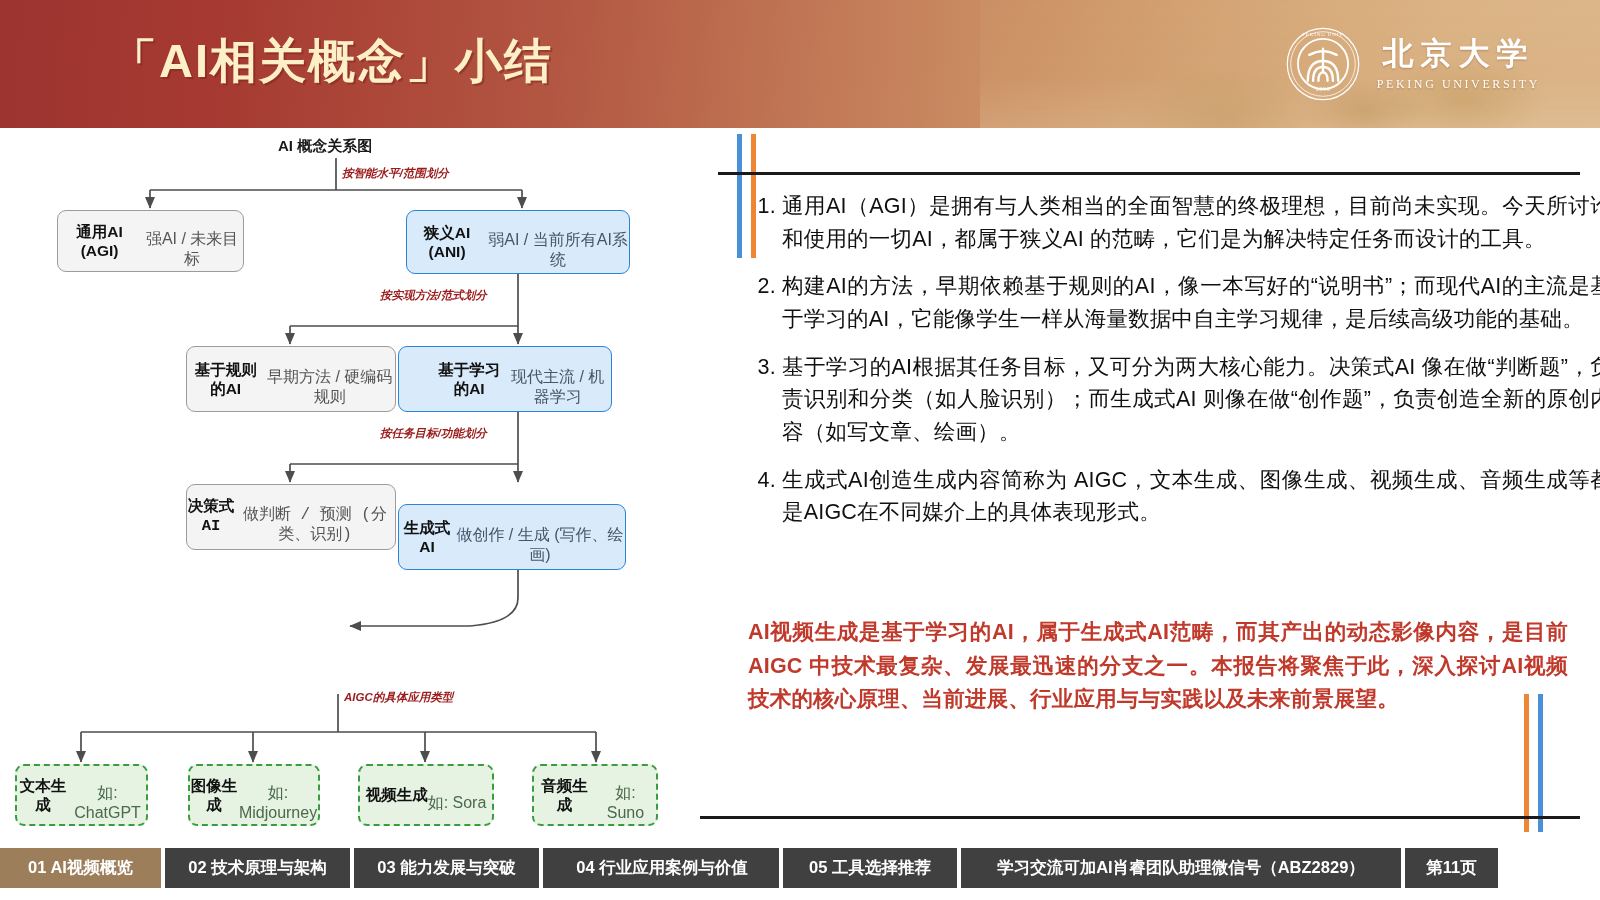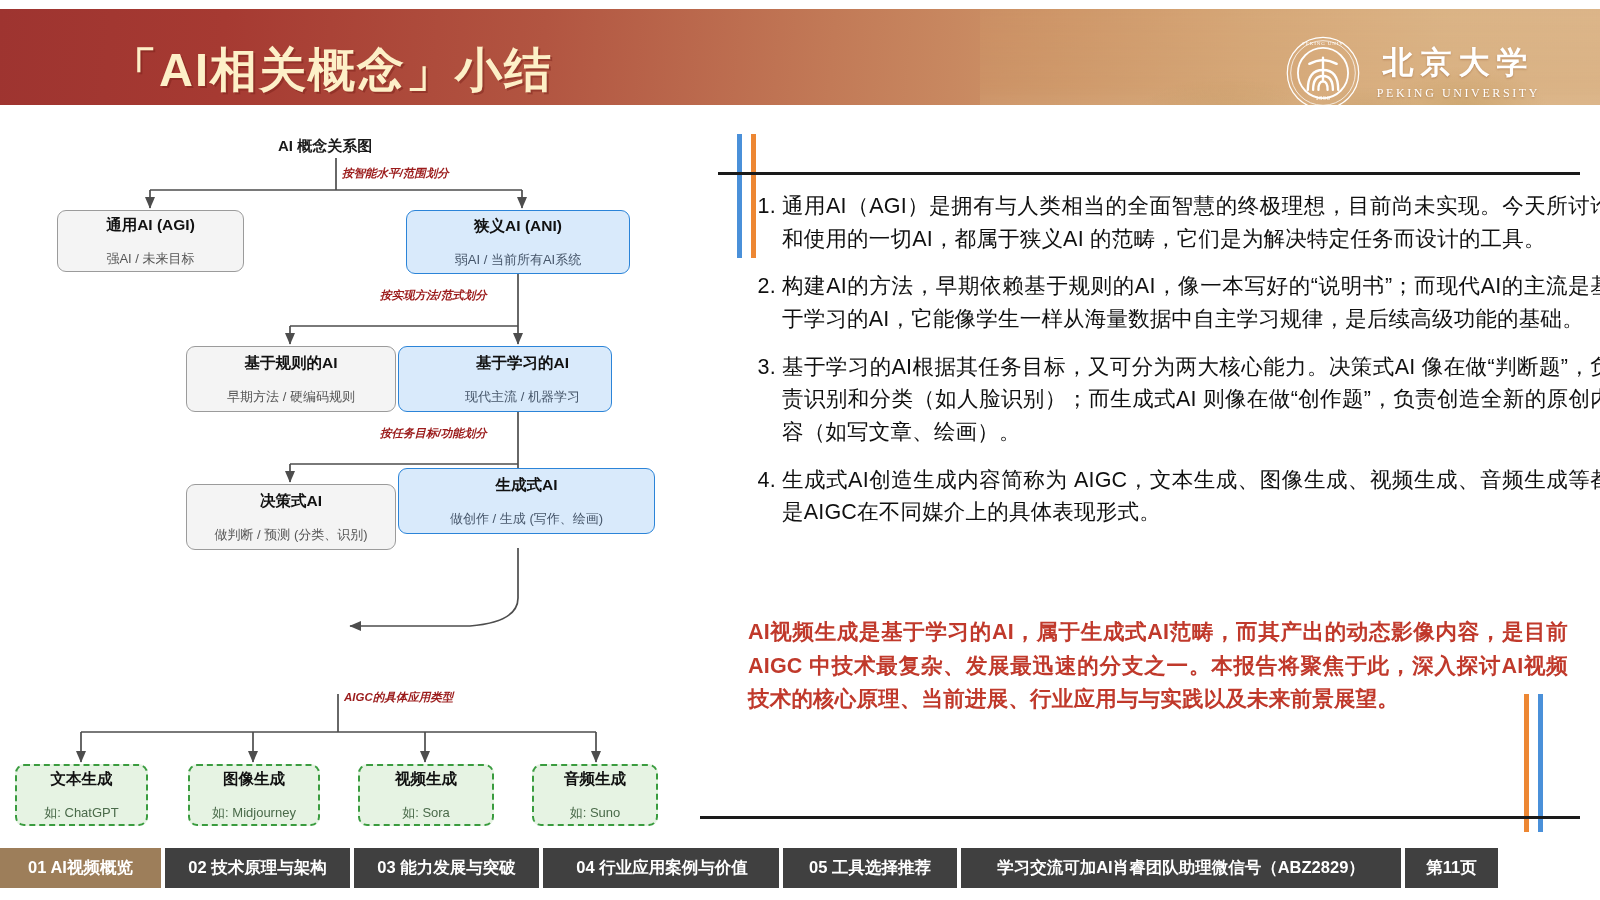--- a/index.html
+++ b/index.html
@@ -7,21 +7,21 @@
     width:1600px;height:900px;
     font-family:"Liberation Sans","DejaVu Sans",sans-serif;
     background:#ffffff;
     overflow:hidden;
     position:relative;
   }
   #slide{position:relative;width:1600px;height:900px;background:#fff;overflow:hidden;}
 
   
   .banner{
-    position:absolute;left:0;top:9px;width:1600px;height:96px;
+    position:absolute;left:0;top:0;width:1600px;height:128px;
     background:linear-gradient(95deg,#9e3430 0%,#a63a32 14%,#b25541 34%,#c27a57 52%,#cd9468 66%,#d6a87a 78%,#dcb68a 90%,#ddb88e 100%);
     overflow:hidden;
   }
   .banner-photo{
     position:absolute;right:0;top:0;width:620px;height:128px;
     background:
       radial-gradient(ellipse 120px 60px at 78% 78%, rgba(180,140,70,.40), rgba(180,140,70,0) 70%),
       radial-gradient(ellipse 90px 46px at 62% 86%, rgba(165,125,60,.34), rgba(165,125,60,0) 70%),
       radial-gradient(ellipse 140px 70px at 40% 92%, rgba(175,135,70,.30), rgba(175,135,70,0) 72%),
       linear-gradient(180deg, rgba(214,166,110,.18) 0%, rgba(210,165,112,.30) 60%, rgba(226,196,156,.42) 100%);
@@ -44,25 +44,25 @@
   .pku-en{font-size:12px;color:#ffffff;letter-spacing:2.6px;margin-top:9px;
     font-family:"Liberation Serif","DejaVu Serif",serif;text-shadow:0 1px 2px rgba(120,60,20,.35);}
 
   
   .diagram{position:absolute;left:0;top:128px;width:700px;height:715px;}
   .diag-title{
     position:absolute;left:278px;top:9px;font-size:15px;font-weight:bold;color:#1a1a1a;white-space:nowrap;
   }
   .node{
     position:absolute;box-sizing:border-box;
-    border-radius:9px;display:flex;flex-direction:column;align-items:center;justify-content:center;
+    border-radius:9px;display:flex;flex-direction:row;align-items:center;justify-content:center;
     text-align:center;
   }
   .node .n-title{font-size:15.5px;font-weight:bold;color:#111;line-height:1.25;}
-  .node .n-sub{font-size:13px;color:#555;margin-top:16px;line-height:1.25;}
+  .node .n-sub{font-size:16px;color:#555;margin-top:16px;line-height:1.25;}
   .node.grey{background:#f4f4f4;border:1.6px solid #9b9b9b;}
   .node.blue{background:#d9eafb;border:1.8px solid #2b84d8;}
   .node.blue .n-sub{color:#46566a;}
   .node.green{background:#e6f3e3;border:2px dashed #3a9c3f;}
   .node.green .n-sub{color:#4a6a4a;}
 
   .edge-label{
     position:absolute;font-size:11.5px;font-style:italic;font-weight:bold;
     color:#9b1b1b;white-space:nowrap;
   }
@@ -188,26 +188,26 @@
     <div class="node grey" style="left:186px;top:218px;width:210px;height:66px;">
       <div class="n-title">基于规则的AI</div>
       <div class="n-sub">早期方法 / 硬编码规则</div>
     </div>
 
     <div class="node blue" style="left:398px;top:218px;width:214px;height:66px;padding-left:35px;">
       <div class="n-title">基于学习的AI</div>
       <div class="n-sub">现代主流 / 机器学习</div>
     </div>
 
-    <div class="node grey" style="left:186px;top:356px;width:210px;height:66px;">
+    <div class="node grey" style="left:186px;top:356px;width:210px;height:66px;font-family:Liberation Mono, monospace;">
       <div class="n-title">决策式AI</div>
       <div class="n-sub">做判断 / 预测 (分类、识别)</div>
     </div>
 
-    <div class="node blue" style="left:398px;top:340px;width:257px;height:66px;">
+    <div class="node blue" style="left:398px;top:376px;width:228px;height:66px;">
       <div class="n-title">生成式AI</div>
       <div class="n-sub">做创作 / 生成 (写作、绘画)</div>
     </div>
 
 
     <div class="node green" style="left:15px;top:636px;width:133px;height:62px;">
       <div class="n-title">文本生成</div>
       <div class="n-sub">如: ChatGPT</div>
     </div>
 

